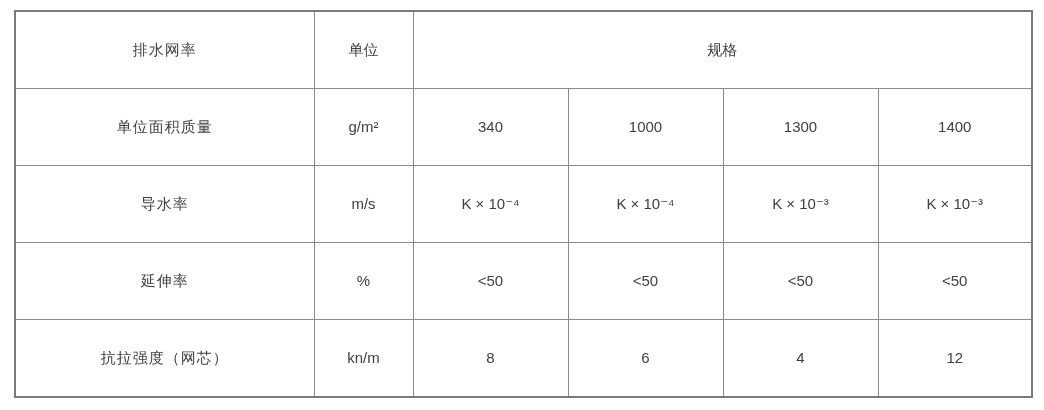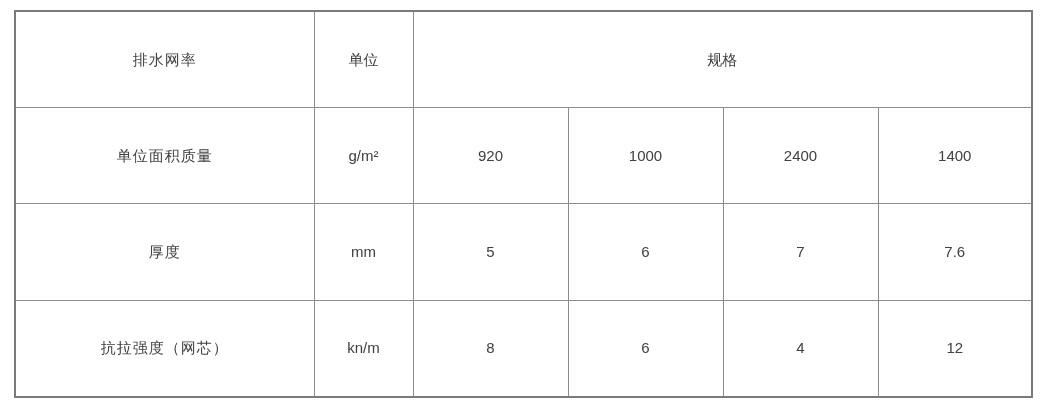--- a/index.html
+++ b/index.html
@@ -54,32 +54,40 @@
     </colgroup>
     <tbody>
       <tr>
         <td class="label-cell">排水网率</td>
         <td>单位</td>
         <td colspan="4">规格</td>
       </tr>
       <tr>
         <td class="label-cell">单位面积质量</td>
         <td>g/m²</td>
-        <td>920</td>
+        <td>340</td>
         <td>1000</td>
-        <td>2400</td>
+        <td>1300</td>
         <td>1400</td>
       </tr>
       <tr>
-        <td class="label-cell">厚度</td>
-        <td>mm</td>
-        <td>5</td>
-        <td>6</td>
-        <td>7</td>
-        <td>7.6</td>
+        <td class="label-cell">导水率</td>
+        <td>m/s</td>
+        <td>K × 10⁻⁴</td>
+        <td>K × 10⁻⁴</td>
+        <td>K × 10⁻³</td>
+        <td>K × 10⁻³</td>
+      </tr>
+      <tr>
+        <td class="label-cell">延伸率</td>
+        <td>%</td>
+        <td>&lt;50</td>
+        <td>&lt;50</td>
+        <td>&lt;50</td>
+        <td>&lt;50</td>
       </tr>
       <tr>
         <td class="label-cell">抗拉强度（网芯）</td>
         <td>kn/m</td>
         <td>8</td>
         <td>6</td>
         <td>4</td>
         <td>12</td>
       </tr>
     </tbody>

